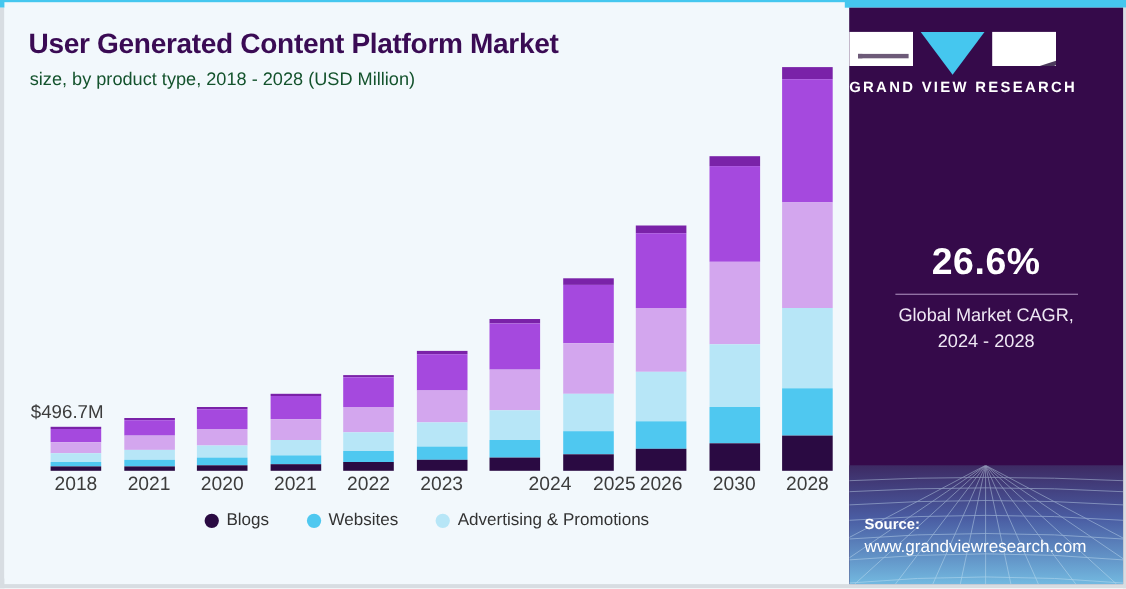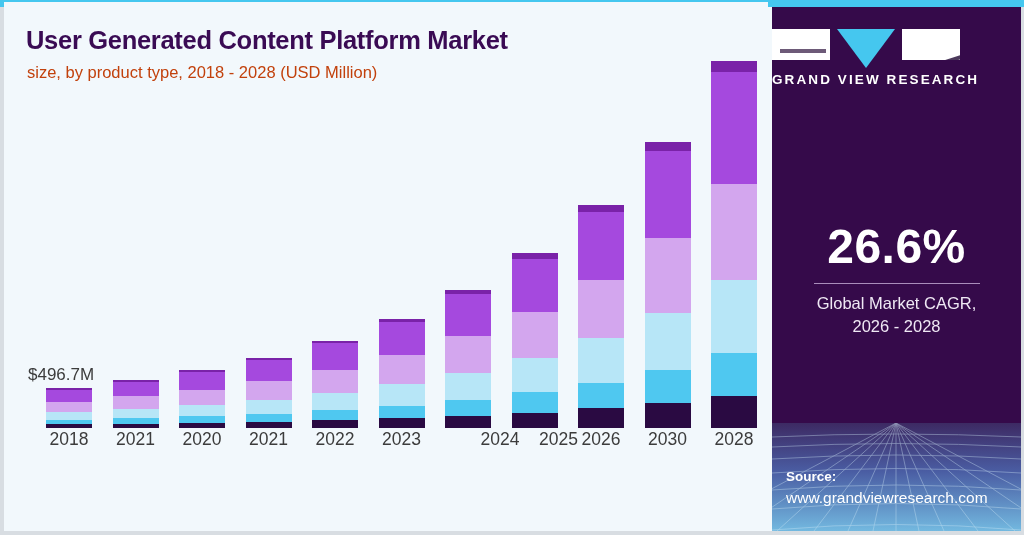--- a/index.html
+++ b/index.html
@@ -31,21 +31,21 @@
     background: #f2f8fc;
   }
   .title {
     position: absolute; left: 22px; top: 24px;
     font-size: 25.5px; font-weight: bold;
     color: #3a0b54; letter-spacing: -0.3px;
     white-space: nowrap;
   }
   .subtitle {
     position: absolute; left: 23px; top: 61px;
-    font-size: 16.5px; color: #c2410c;
+    font-size: 16.5px; color: #14532d;
     white-space: nowrap;
   }
 
   
   .plot {
     position: absolute; left: 22px; top: 96px;
     width: 724px; height: 330px;
   }
   .bar-group {
     position: absolute; bottom: 0;
@@ -125,21 +125,21 @@
     margin-top: 9px;
     font-size: 13.5px; font-weight: bold;
     letter-spacing: 2.1px; color: #ffffff;
   }
 
   .cagr-block {
     position: absolute; left: 0; top: 212px; width: 249px;
     text-align: center;
   }
   .cagr-value {
-    font-size: 48px; font-weight: bold; color: #ffffff;
+    font-size: 34px; font-weight: bold; color: #ffffff;
     letter-spacing: 0.5px;
   }
   .cagr-divider {
     width: 166px; height: 1px; background: #a98dbb;
     margin: 9px auto 8px auto;
   }
   .cagr-caption { font-size: 16.5px; color: #efe8f4; line-height: 1.42; }
 
   .grid-bg {
     position: absolute; left: 0; bottom: 0;
@@ -270,41 +270,55 @@
         <div class="tick" style="left: 286px; width: 46px;">2022</div>
         <div class="tick" style="left: 352.5px; width: 46px;">2023</div>
         <div class="tick" style="left: 419px; width: 46px; margin-left: 32px;">2024</div>
         <div class="tick" style="left: 485.5px; width: 46px; margin-left: 24px;">2025</div>
         <div class="tick" style="left: 552px; width: 46px;">2026</div>
         <div class="tick" style="left: 618.5px; width: 46px;">2030</div>
         <div class="tick" style="left: 685px; width: 46px;">2028</div>
       </div>
 
     <div class="legend">
+      <div class="legend-row" id="legend-row-1" style="gap: 34px;">
+          <div class="legend-item">
+            <span class="swatch" style="background: rgb(42, 10, 66);"></span>
+            <span class="legend-label">Blogs</span>
+          </div>
+          <div class="legend-item">
+            <span class="swatch" style="background: rgb(79, 200, 240);"></span>
+            <span class="legend-label">Websites</span>
+          </div>
+          <div class="legend-item">
+            <span class="swatch" style="background: rgb(183, 230, 247);"></span>
+            <span class="legend-label">Advertising &amp; Promotions</span>
+          </div>
+        </div>
     </div>
 
   </div>
 
   <div class="sidebar">
 
     <div class="logo">
       <div class="logo-marks">
         <div class="mark-g"></div>
         <div class="mark-v"></div>
         <div class="mark-r"></div>
       </div>
       <div class="logo-word">GRAND VIEW RESEARCH</div>
     </div>
 
     <div class="cagr-block">
       <div class="cagr-value">26.6%</div>
       <div class="cagr-divider"></div>
       <div class="cagr-caption">
         <div>Global Market CAGR,</div>
-        <div>2026 - 2028</div>
+        <div>2024 - 2028</div>
       </div>
     </div>
 
     <div class="grid-bg">
       <svg width="249" height="108" viewBox="0 0 249 108">
         <g stroke="#cfe6f5" stroke-width="0.7" fill="none" opacity="0.55">
           <path d="M124 0 L-80 108"></path>
             <path d="M124 0 L-35 108"></path>
             <path d="M124 0 L5 108"></path>
           <path d="M124 0 L42 108"></path>

